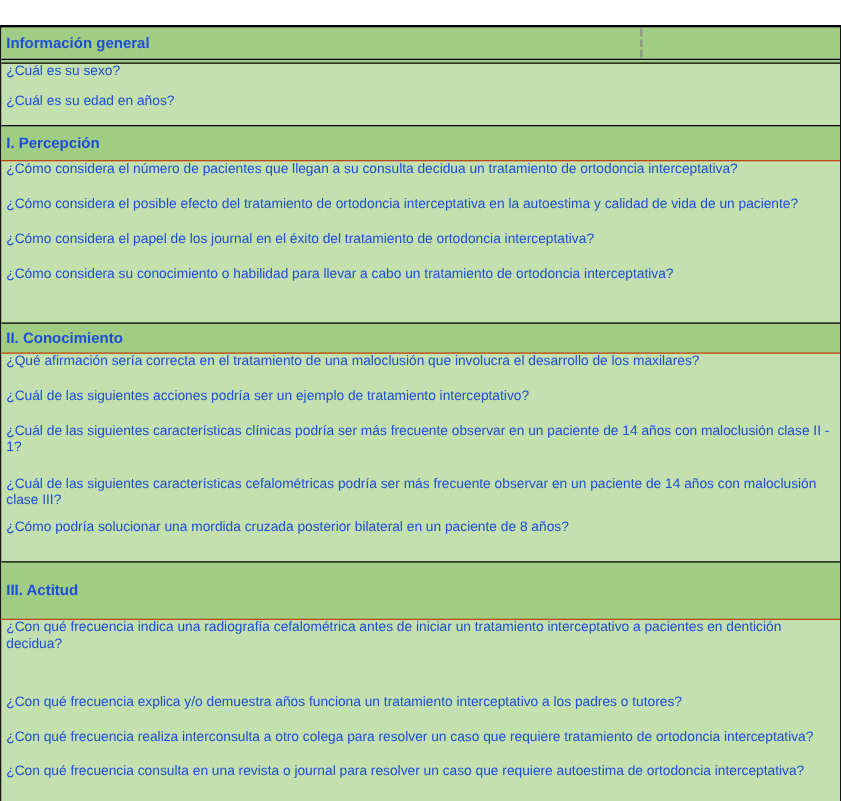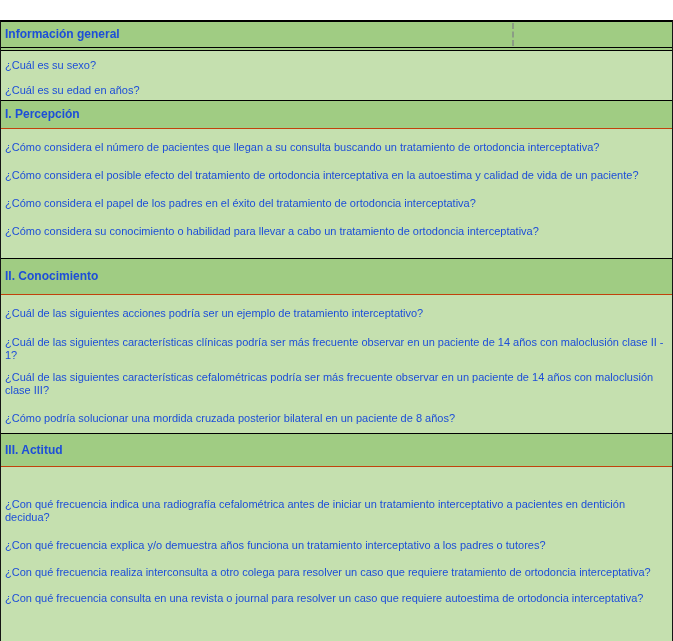--- a/index.html
+++ b/index.html
@@ -27,21 +27,20 @@
     padding-left: 4px;
     font-size: 12px;
     font-weight: bold;
     line-height: 13px;
   }
   .hdr-first { height: 29px; border-bottom: 4px double #000; }
   .hdr-mid   { border-top: 1px solid #000; border-bottom: 1px solid #c2410c; }
 
   .qrow {
     display: flex;
-    align-items: flex-end;
     padding: 0 6px 3px 4px;
     font-size: 11px;
     line-height: 13px;
   }
 
   .spacer {  }
 
   .page-break-line {
     position: absolute;
     top: 1px;
@@ -64,51 +63,54 @@
     <span>¿Cuál es su sexo?</span>
   </div>
   <div class="qrow" style="height:25px">
     <span>¿Cuál es su edad en años?</span>
   </div>
 
   <div class="section-header hdr-mid" style="height:29px">
     <span>I. Percepción</span>
   </div>
   <div class="qrow" style="height:28px">
-    <span>¿Cómo considera el número de pacientes que llegan a su consulta buscando un tratamiento de ortodoncia interceptativa?</span>
+    <span>¿Cómo considera el número de pacientes que llegan a su consulta decidua un tratamiento de ortodoncia interceptativa?</span>
   </div>
   <div class="qrow" style="height:28px">
     <span>¿Cómo considera el posible efecto del tratamiento de ortodoncia interceptativa en la autoestima y calidad de vida de un paciente?</span>
   </div>
   <div class="qrow" style="height:28px">
-    <span>¿Cómo considera el papel de los padres en el éxito del tratamiento de ortodoncia interceptativa?</span>
+    <span>¿Cómo considera el papel de los journal en el éxito del tratamiento de ortodoncia interceptativa?</span>
   </div>
   <div class="qrow" style="height:28px">
     <span>¿Cómo considera su conocimiento o habilidad para llevar a cabo un tratamiento de ortodoncia interceptativa?</span>
   </div>
   <div class="spacer" style="height:17px"></div>
 
-  <div class="section-header hdr-mid" style="height:37px">
+  <div class="section-header hdr-mid" style="height:25px">
     <span>II. Conocimiento</span>
+  </div>
+  <div class="qrow" style="height:28px">
+    <span>¿Qué afirmación sería correcta en el tratamiento de una maloclusión que involucra el desarrollo de los maxilares?</span>
   </div>
   <div class="qrow" style="height:28px">
     <span>¿Cuál de las siguientes acciones podría ser un ejemplo de tratamiento interceptativo?</span>
   </div>
   <div class="qrow" style="height:42px">
     <span>¿Cuál de las siguientes características clínicas podría ser más frecuente observar en un paciente de 14 años con maloclusión clase II - 1?</span>
   </div>
   <div class="qrow" style="height:35px">
     <span>¿Cuál de las siguientes características cefalométricas podría ser más frecuente observar en un paciente de 14 años con maloclusión clase III?</span>
   </div>
   <div class="qrow" style="height:28px">
     <span>¿Cómo podría solucionar una mordida cruzada posterior bilateral en un paciente de 8 años?</span>
   </div>
   <div class="spacer" style="height:5px"></div>
 
-  <div class="section-header hdr-mid" style="height:34px">
+  <div class="section-header hdr-mid" style="height:47px">
     <span>III. Actitud</span>
   </div>
   <div class="qrow" style="height:60px">
     <span>¿Con qué frecuencia indica una radiografía cefalométrica antes de iniciar un tratamiento interceptativo a pacientes en dentición decidua?</span>
   </div>
   <div class="qrow" style="height:28px">
     <span>¿Con qué frecuencia explica y/o demuestra años funciona un tratamiento interceptativo a los padres o tutores?</span>
   </div>
   <div class="qrow" style="height:27px">
     <span>¿Con qué frecuencia realiza interconsulta a otro colega para resolver un caso que requiere tratamiento de ortodoncia interceptativa?</span>

